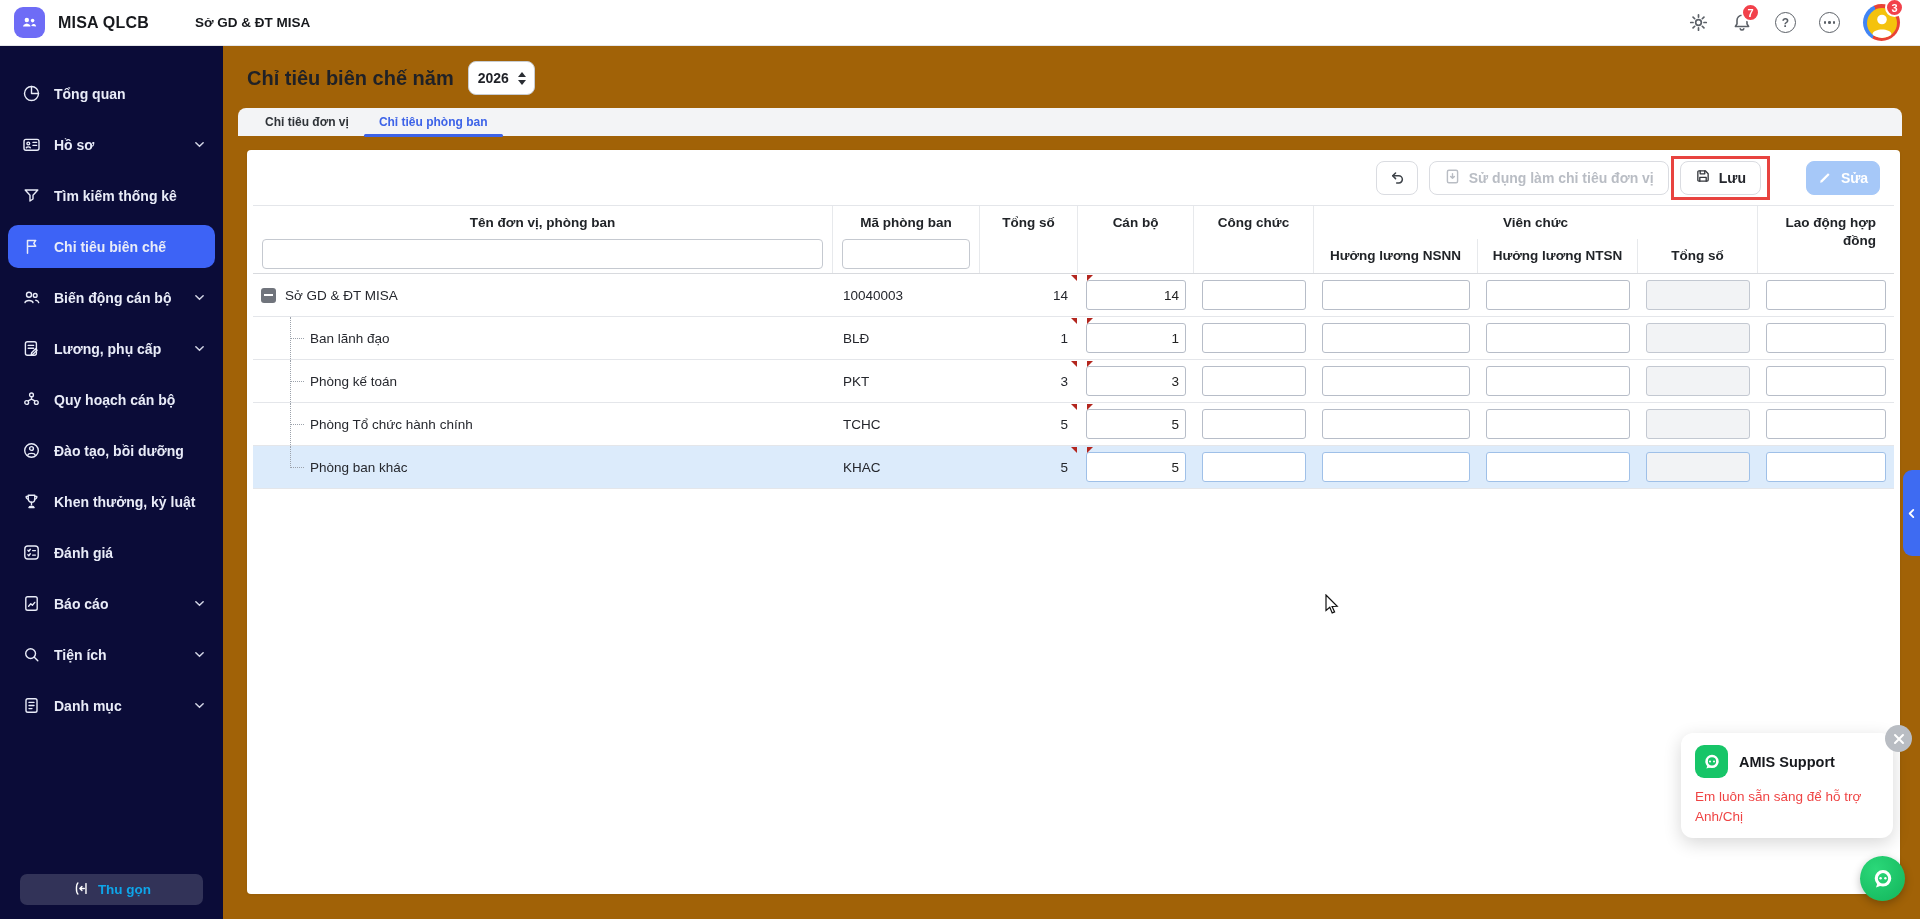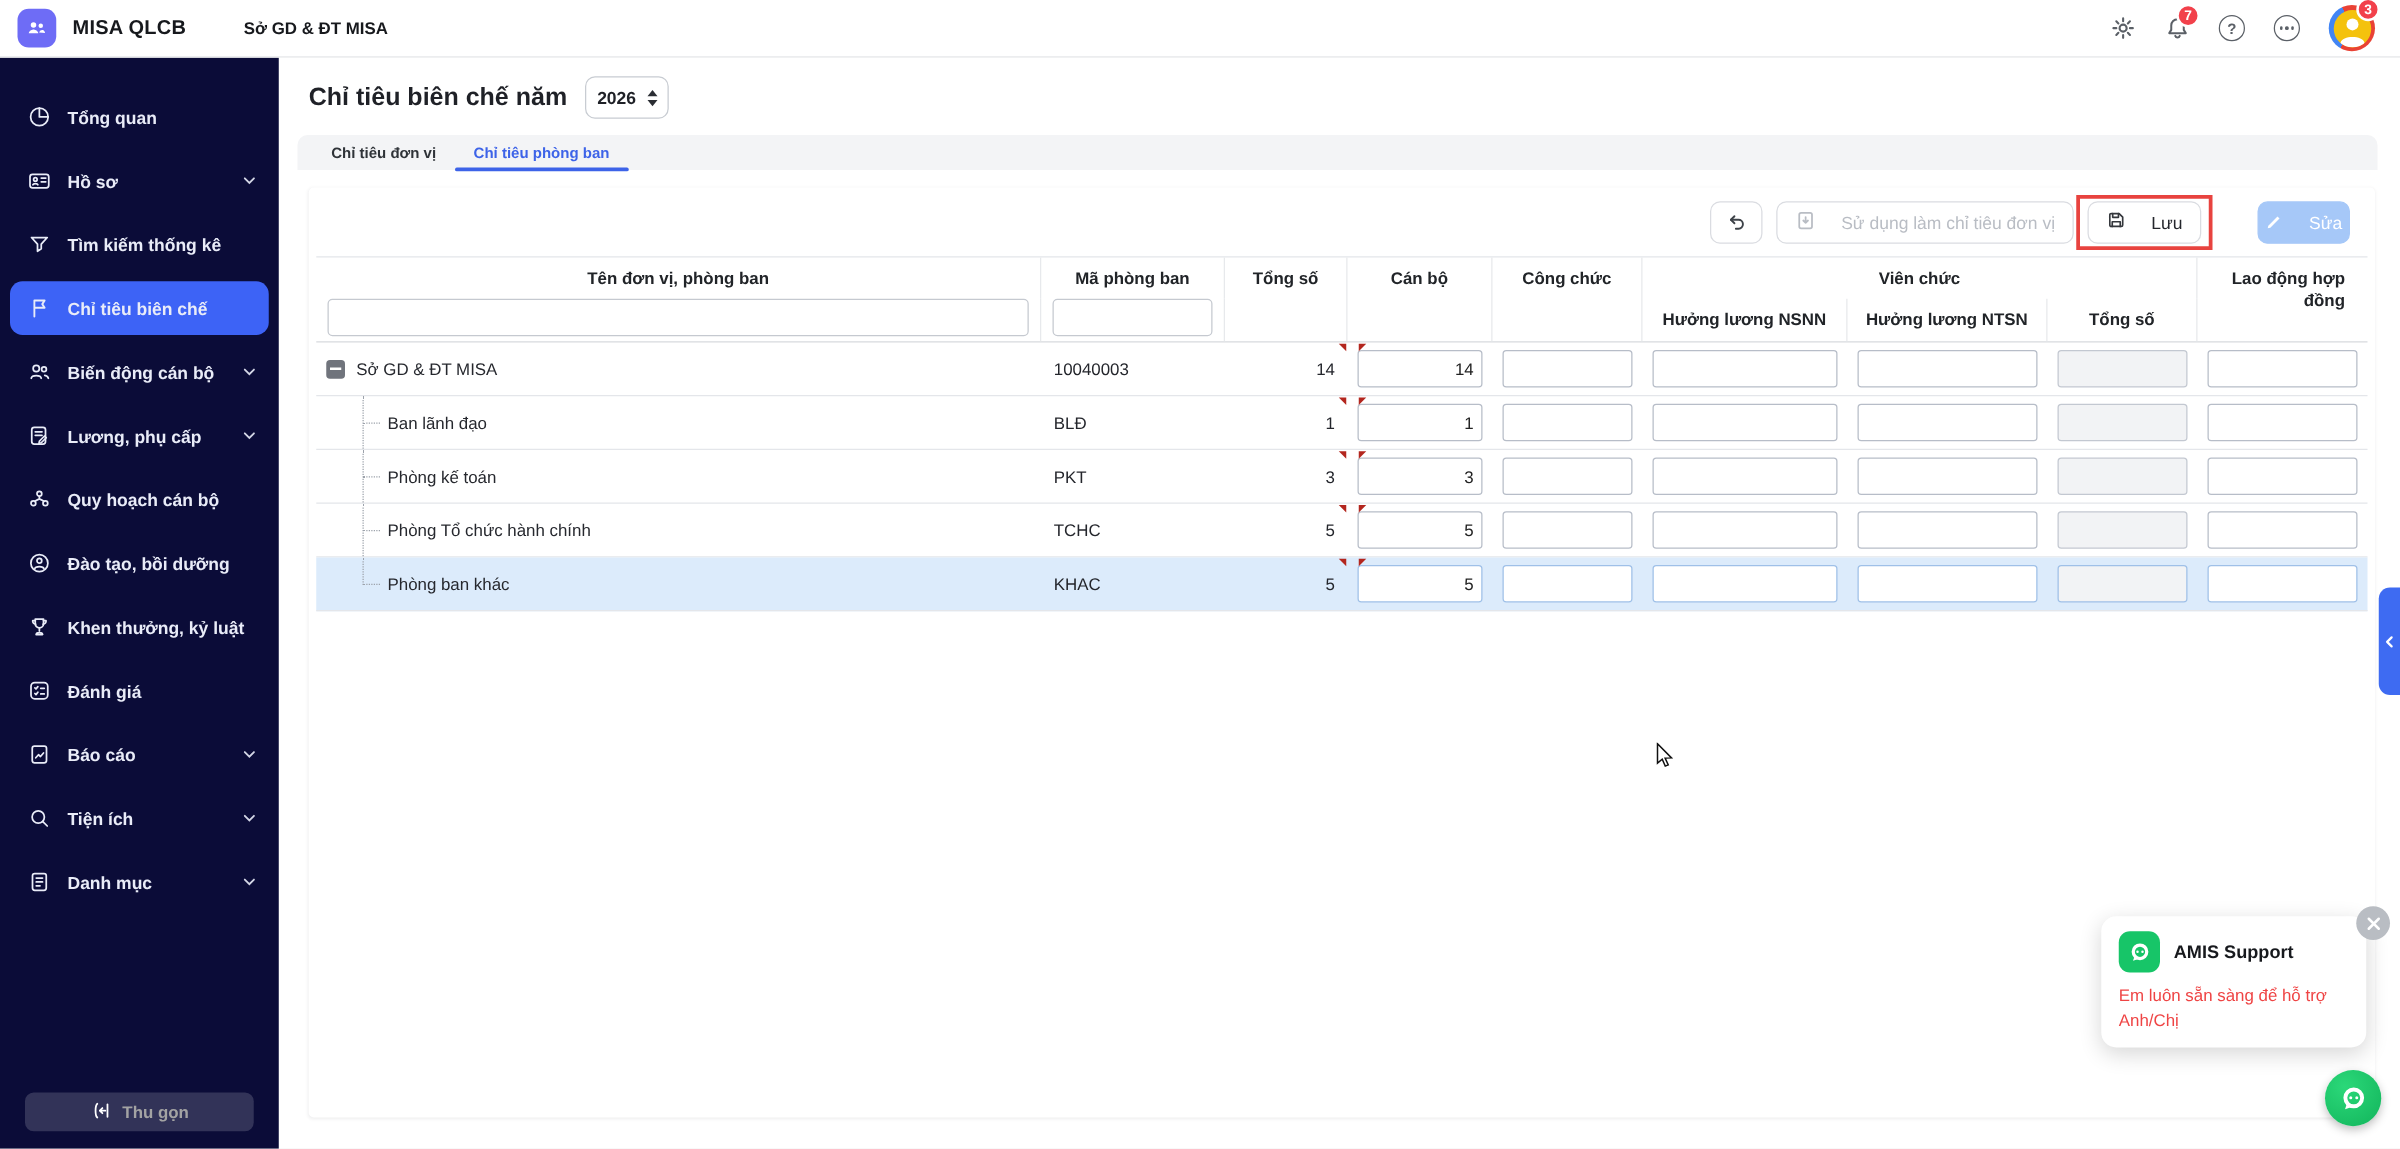--- a/index.html
+++ b/index.html
@@ -32,24 +32,24 @@
 
 .sidebar { position:absolute; top:46px; left:0; bottom:0; width:223px; background:#0B0C38;
   padding-top:26px; color:#E9ECF8; z-index:30; }
 .nav-item { height:43px; margin:0 8px 8px; display:flex; align-items:center; gap:13px;
   padding:0 10px 0 14px; border-radius:10px; font-size:14px; font-weight:600; cursor:pointer; }
 .nav-item.active { background:#3D63F6; }
 .nav-ico { display:flex; flex:none; }
 .nav-chev { margin-left:auto; display:flex; opacity:.9; }
 .collapse-btn { position:absolute; left:20px; right:20px; bottom:14px; height:31px; border-radius:7px;
   background:rgba(255,255,255,.16); display:flex; align-items:center; justify-content:center;
-  gap:9px; font-size:13.5px; font-weight:600; color:#a3a3a3; cursor:pointer; }
-
-
-.main { position:absolute; left:223px; top:46px; right:0; bottom:0; background:#ffffff; }
+  gap:9px; font-size:13.5px; font-weight:600; color:#0ea5e9; cursor:pointer; }
+
+
+.main { position:absolute; left:223px; top:46px; right:0; bottom:0; background:#a16207; }
 .title-row { display:flex; align-items:center; gap:14px; padding:15px 24px 0; }
 .page-title { font-size:20px; font-weight:600; color:#1F2127; }
 .year-box { width:67px; height:34px; background:#fff; border:1px solid #C8CCD2; border-radius:8px;
   display:flex; align-items:center; padding:0 8px 0 9px; }
 .year-box input { width:34px; border:0; outline:0; font-family:inherit; font-size:14px; font-weight:600; color:#1F2127; background:transparent; }
 .spin { display:flex; flex-direction:column; gap:3px; margin-left:auto; cursor:pointer; }
 .spin .up { width:0; height:0; border-left:4px solid transparent; border-right:4px solid transparent; border-bottom:5px solid #2A2D33; }
 .spin .dn { width:0; height:0; border-left:4px solid transparent; border-right:4px solid transparent; border-top:5px solid #2A2D33; }
 
 .tabstrip { position:relative; margin:13px 18px 0 15px; height:28px; background:#F3F4F6;
@@ -57,22 +57,22 @@
 .tab { display:flex; align-items:center; padding:0 15px; font-size:12px; font-weight:600;
   color:#2F3338; position:relative; cursor:pointer; }
 .tab.active { color:#3D63E8; }
 .tab.active::after { content:""; position:absolute; left:0; right:0; bottom:-1px; height:3px;
   background:#3D63E8; border-radius:2px; }
 
 .card { position:absolute; left:24px; top:104px; width:1653px; height:744px; background:#fff;
   border-radius:4px; box-shadow:0 1px 3px rgba(25,30,40,.08); }
 .toolbar { height:55px; display:flex; align-items:center; justify-content:flex-end; gap:11px; padding:0 20px; }
 .btn { height:34px; border:1px solid #DADCE1; border-radius:8px; background:#fff;
-  display:inline-flex; align-items:center; justify-content:center; gap:20px; padding:0 14px;
-  font-size:14px; font-weight:400; color:#24262C; cursor:pointer; font-family:inherit; }
+  display:inline-flex; align-items:center; justify-content:center; gap:8px; padding:0 14px;
+  font-size:14px; font-weight:700; color:#24262C; cursor:pointer; font-family:inherit; }
 .btn-undo { width:42px; padding:0; color:#3E4349; }
 .btn-use { color:#B9BDC4; }
 .save-wrap { position:relative; display:inline-flex; }
 .anno { position:absolute; inset:-5px -9px; border:3px solid #E8433F; pointer-events:none; }
 .btn-edit { background:#A6C8F8; border-color:#A6C8F8; color:#fff; width:74px;margin-left:34px; }
 
 
 .table { margin:0 6px; }
 .gridc { display:grid; grid-template-columns:580px 147px 98px 116px 120px 164px 160px 120px 136px; }
 .thead { grid-template-rows:33px 34px; border-top:1px solid #E4E6EA; border-bottom:1px solid #D8DADE; }

